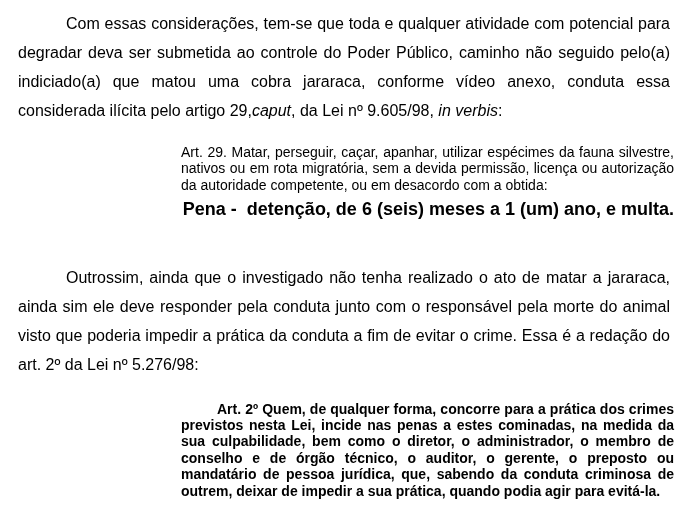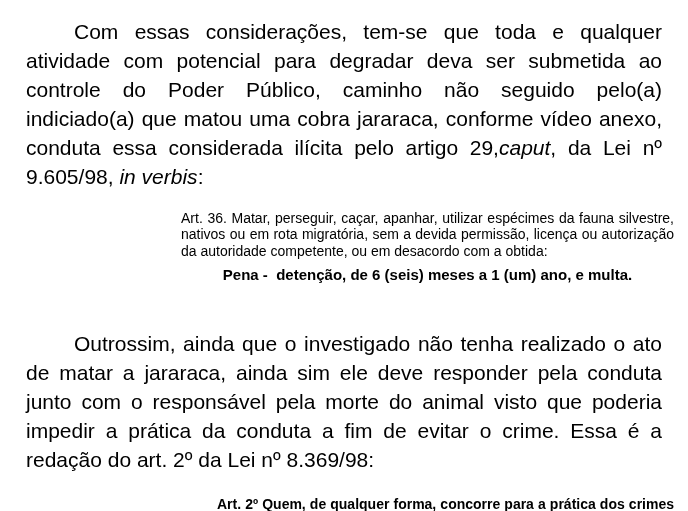--- a/index.html
+++ b/index.html
@@ -12,22 +12,22 @@
     width: 688px;
     height: 511px;
     box-sizing: border-box;
     background: #ffffff;
     color: #000000;
     font-family: "Liberation Sans", sans-serif;
     padding: 5px 14px 0 14px;
     overflow: hidden;
   }
   .body-para {
-    margin: 12px;
-    font-size: 21px;
+    margin: 4px;
+    font-size: 16px;
     line-height: 29px;
     text-align: justify;
     text-indent: 48px;
     color: #000000;
   }
   .body-para em {
     font-style: italic;
   }
   .quote-block {
     margin: 0 0 0 167px;
@@ -36,42 +36,42 @@
   .quote-para {
     margin: 0;
     font-size: 14px;
     line-height: 16.4px;
     text-align: justify;
     color: #000000;
   }
   #quote-1 { margin-top: 19px; }
   .penalty-para {
     margin: 8px 0 0 0;
-    font-size: 15px;
+    font-size: 18px;
     line-height: 16.4px;
     font-weight: 700;
     white-space: pre-wrap;
-    text-align: center;
+    text-align: right;
     color: #000000;
   }
   #para-2 { margin-top: 45px; }
   #quote-2 { margin-top: 22px; }
   #quote-2 .quote-para { text-indent: 36px; font-weight: bold; }
 </style>
 </head>
 <body>
 
 <div class="doc-page">
 
   <p class="body-para" id="para-1"><span>Com essas considerações, tem-se que toda e qualquer atividade com potencial para degradar deva ser submetida ao controle do Poder Público, caminho não seguido pelo(a) indiciado(a) que matou uma cobra jararaca, conforme vídeo anexo, conduta essa considerada ilícita pelo artigo 29,</span><em>caput</em><span>, da Lei nº 9.605/98, </span><em>in verbis</em><span>:</span></p>
 
   <div class="quote-block" id="quote-1">
-    <p class="quote-para">Art. 36. Matar, perseguir, caçar, apanhar, utilizar espécimes da fauna silvestre, nativos ou em rota migratória, sem a devida permissão, licença ou autorização da autoridade competente, ou em desacordo com a obtida:</p>
+    <p class="quote-para">Art. 29. Matar, perseguir, caçar, apanhar, utilizar espécimes da fauna silvestre, nativos ou em rota migratória, sem a devida permissão, licença ou autorização da autoridade competente, ou em desacordo com a obtida:</p>
     <p class="penalty-para">Pena -  detenção, de 6 (seis) meses a 1 (um) ano, e multa.</p>
   </div>
 
-  <p class="body-para" id="para-2">Outrossim, ainda que o investigado não tenha realizado o ato de matar a jararaca, ainda sim ele deve responder pela conduta junto com o responsável pela morte do animal visto que poderia impedir a prática da conduta a fim de evitar o crime. Essa é a redação do art. 2º da Lei nº 8.369/98:</p>
+  <p class="body-para" id="para-2">Outrossim, ainda que o investigado não tenha realizado o ato de matar a jararaca, ainda sim ele deve responder pela conduta junto com o responsável pela morte do animal visto que poderia impedir a prática da conduta a fim de evitar o crime. Essa é a redação do art. 2º da Lei nº 5.276/98:</p>
 
   <div class="quote-block" id="quote-2">
     <p class="quote-para">Art. 2º Quem, de qualquer forma, concorre para a prática dos crimes previstos nesta Lei, incide nas penas a estes cominadas, na medida da sua culpabilidade, bem como o diretor, o administrador, o membro de conselho e de órgão técnico, o auditor, o gerente, o preposto ou mandatário de pessoa jurídica, que, sabendo da conduta criminosa de outrem, deixar de impedir a sua prática, quando podia agir para evitá-la.</p>
   </div>
 
 </div>
 
 </body></html>

